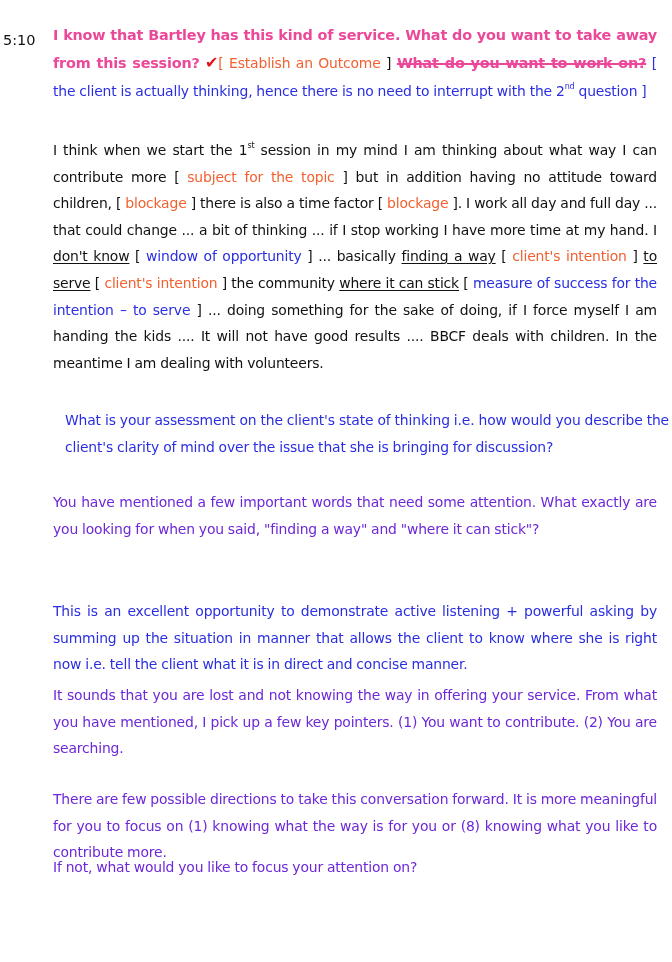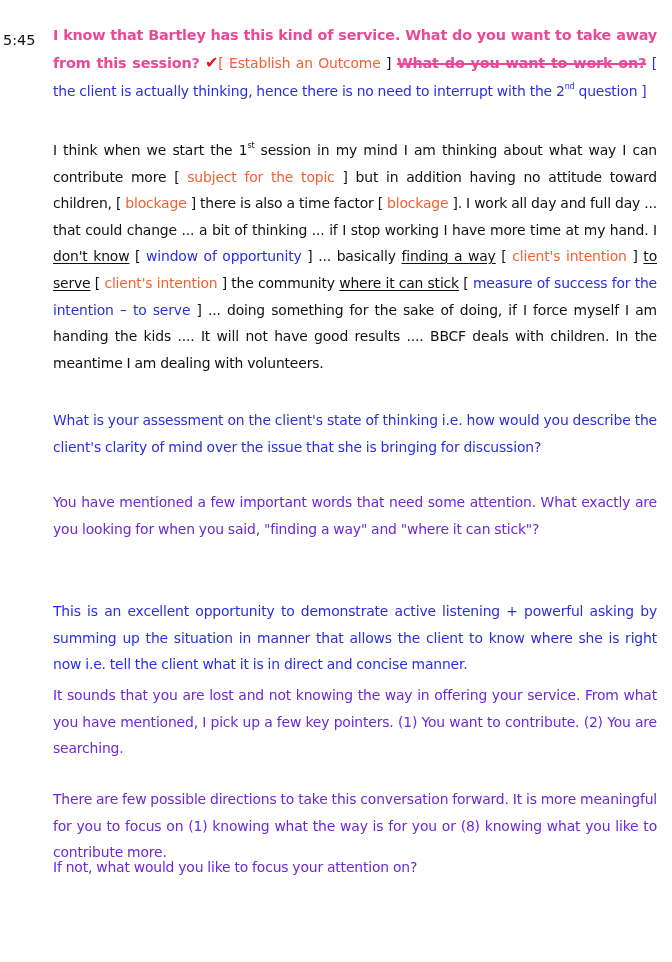--- a/index.html
+++ b/index.html
@@ -29,41 +29,41 @@
       left: 53px;
       width: 604px;
       text-align: justify;
       line-height: 26.6px;
       font-size: 13.9px;
       letter-spacing: -0.15px;
       word-spacing: -0.3px;
     }
     .b1 { top: 21px; line-height: 28px; }
     .b2 { top: 137px; }
-    .b3 { top: 407px; }
+    .b3 { top: 407px; margin-left: 12px; }
     .b4 { top: 489px; }
     .b5 { top: 598px; }
     .b6 { top: 682px; }
     .b7 { top: 786px; }
     .b8 { top: 854px; }
 
     .q-bold { font-weight: bold; font-size: 14.4px; letter-spacing: -0.2px; color: #ec4899; }
     .strike { text-decoration: line-through; text-decoration-thickness: 2px; }
     .check { color: #e0141c; font-weight: bold; font-size: 16px; }
     .orange { color: #f2602f; }
     .blue { color: #2a2ee0; }
     .ul { text-decoration: underline; text-underline-offset: 2px; }
     sup { font-size: 8px; line-height: 0; position: relative; top: -1px; }
     .blue-text { color: #2a2ee0; }
     .green-text { color: #6d28d9; }
   </style>
 </head>
 <body>
 
-<div class="timestamp">5:45</div>
+<div class="timestamp">5:10</div>
 
 <div class="block b1">
   <span class="q-bold">I know that Bartley has this kind of service. What do you want to take away from this session?</span>
   <span class="check">✔</span><span class="orange"><span>[</span> <span>Establish an Outcome</span> </span><span>]</span>
   <span class="q-bold strike">What do you want to work on?</span>
   <span class="blue"><span>[</span> <span>the client is actually thinking, hence there is no need to interrupt with the 2</span><sup>nd</sup><span> question</span> <span>]</span></span>
 </div>
 
 <div class="block b2">
   <span>I think when we start the 1</span><sup>st</sup><span> session in my mind I am thinking about what way I can contribute more </span><span>[ <span class="orange">subject for the topic</span> ]</span><span> but in addition having no attitude toward children, </span><span>[ <span class="orange">blockage</span> ]</span><span> there is also a time factor </span><span>[ <span class="orange">blockage</span> ]</span><span>. I work all day and full day ... that could change ... a bit of thinking ... if I stop working I have more time at my hand. I </span><span class="ul">don't know</span> <span>[ <span class="blue">window of opportunity</span> ]</span><span> ... basically </span><span class="ul">finding a way</span> <span>[ <span class="orange">client's intention</span> ]</span> <span class="ul">to serve</span> <span>[ <span class="orange">client's intention</span> ]</span><span> the community </span><span class="ul">where it can stick</span> <span>[ <span class="blue">measure of success for the intention – to serve</span> ]</span><span> ... doing something for the sake of doing, if I force myself I am handing the kids .... It will not have good results .... BBCF deals with children. In the meantime I am dealing with volunteers.</span>

